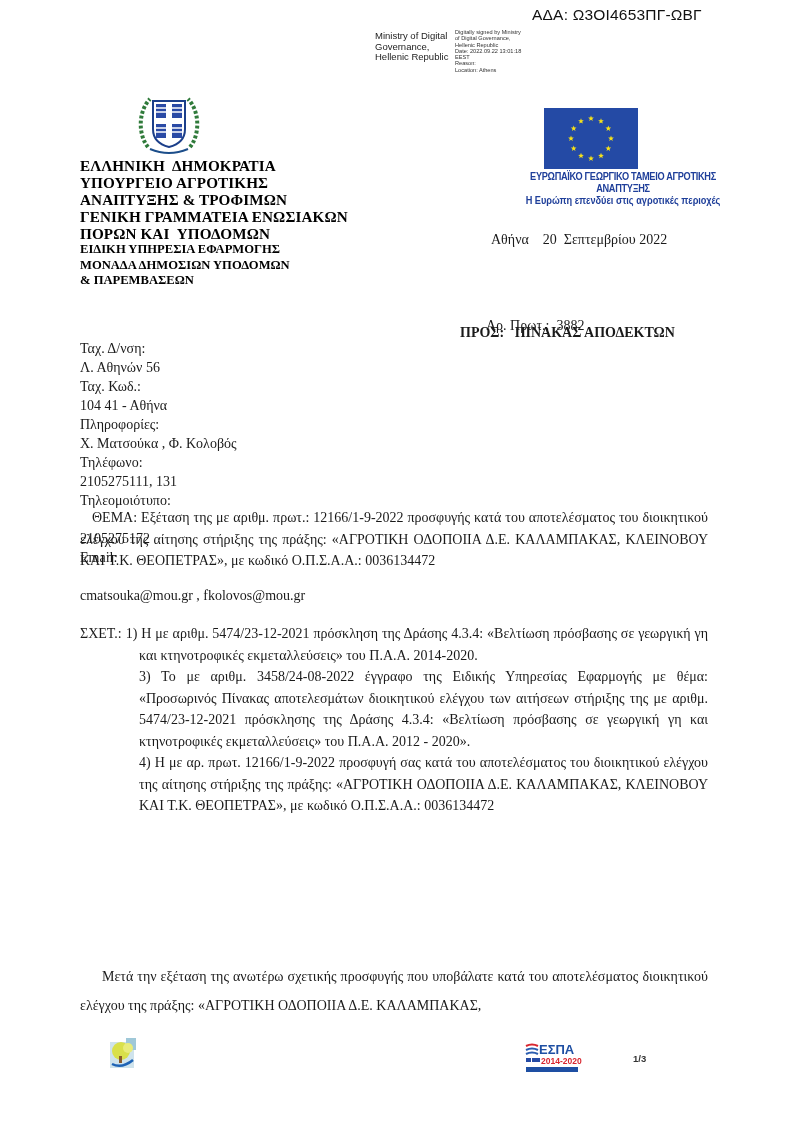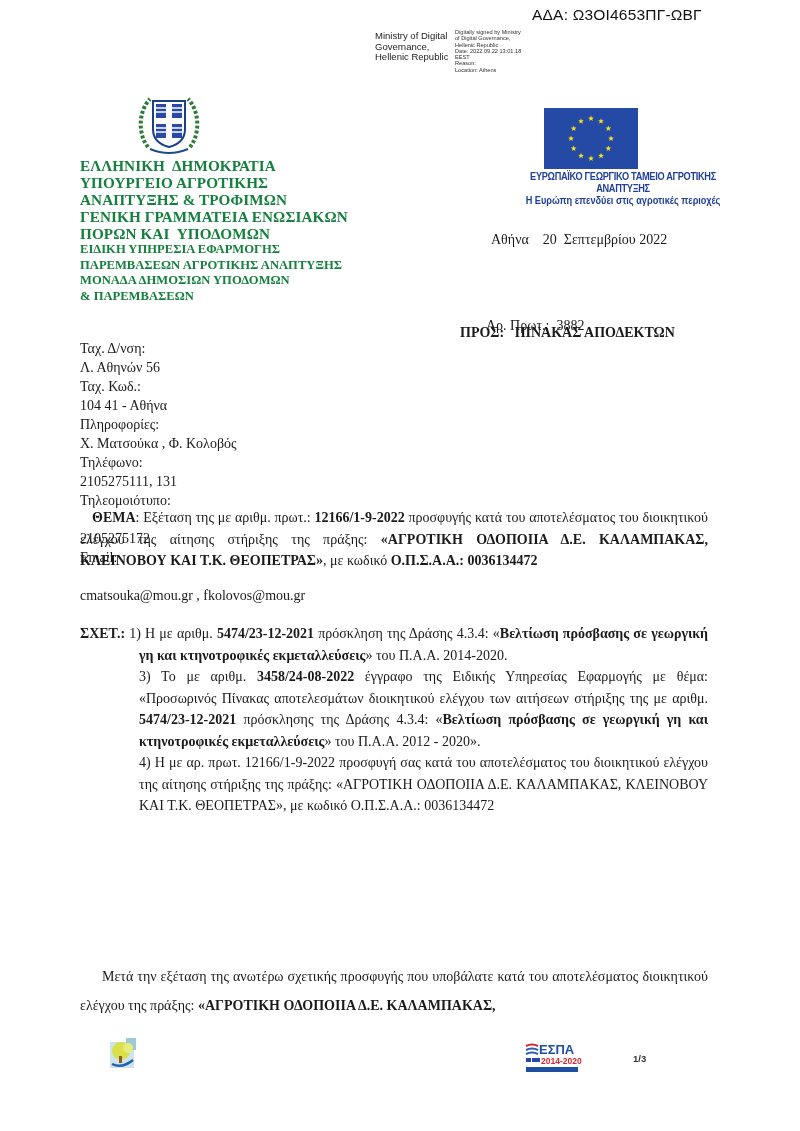--- a/index.html
+++ b/index.html
@@ -3,21 +3,21 @@
 <meta charset="utf-8">
 <style>
   html, body { margin:0; padding:0; background:#ffffff; }
   body { width:800px; height:1131px; position:relative; overflow:hidden;
          font-family:"Liberation Serif", serif; color:#1a1a1a; }
   .abs { position:absolute; }
   .ada { left:532px; top:6px; font-family:"Liberation Sans", sans-serif; font-size:15.5px; color:#111; letter-spacing:0.2px; }
   .sig-name { left:375px; top:31px; font-family:"Liberation Sans", sans-serif; font-size:9.5px; line-height:10.5px; color:#222; }
   .sig-details { left:455px; top:29px; font-family:"Liberation Sans", sans-serif; font-size:5.6px; line-height:6.3px; color:#333; }
   .emblem { left:136px; top:89px; width:66px; height:68px; }
-  .hdr { left:80px; top:157px; font-weight:bold; color:#15803d; }
+  .hdr { left:80px; top:157px; font-weight:bold; color:#000000; }
   .hdr .big { font-size:15.2px; line-height:17px; letter-spacing:0.1px; }
   .hdr .small { font-size:12.6px; line-height:15.5px; }
   .eu-flag { left:544px; top:108px; width:94px; height:61px; background:#244aa5; }
   .eu-text { left:508px; top:172px; width:230px; text-align:center; color:#1f3f9a; font-family:"Liberation Sans", sans-serif; font-weight:bold; }
   .eu-text .l1 { font-size:9.2px; letter-spacing:-0.3px; transform:scaleY(1.25); }
   .eu-text .l2 { font-size:9.2px; margin-top:3px; transform:scaleY(1.25); }
   .place-date { left:491px; top:232px; font-size:14px; }
   .place-date .date { margin-left:14px;margin-top:22px; }
   .protocol { left:486px; top:270px; font-size:14px;margin-top:48px; }
   .recipients { left:460px; top:325px; font-size:14px; font-weight:bold; }
@@ -25,21 +25,21 @@
   .contact .row { display:flex; white-space:nowrap;flex-direction:column; }
   .contact .lbl { display:inline-block; width:108px; }
   .contact .lbl.auto { width:auto; }
   .para { left:80px; width:628px; font-size:14px; line-height:21.5px; text-align:justify; }
   .subject { top:507px; }
   .subject .lead { text-indent:12px; }
   .rel { top:623px; }
   .rel .item { margin-left:59px; }
   .body-text { top:962px; line-height:29px; }
   .body-text p { margin:0; text-indent:22px; }
-  b { font-weight:bold; }
+  b { font-weight:normal; }
   .leaf-logo { left:108px; top:1038px; width:30px; height:32px; }
   .espa { left:524px; top:1040px; width:60px; height:34px; }
   .page-no { left:633px; top:1053px; font-family:"Liberation Sans", sans-serif; font-size:9.5px; font-weight:bold; color:#333; }
 </style>
 </head>
 <body>
 
 <div class="abs ada">ΑΔΑ: Ω3ΟΙ4653ΠΓ-ΩΒΓ</div>
 
 <div class="abs sig-name">
@@ -80,21 +80,20 @@
   </g>
 </svg>
 
 <div class="abs hdr">
   <div class="big" style="white-space:pre">ΕΛΛΗΝΙΚΗ  ΔΗΜΟΚΡΑΤΙΑ</div>
   <div class="big">ΥΠΟΥΡΓΕΙΟ ΑΓΡΟΤΙΚΗΣ</div>
   <div class="big">ΑΝΑΠΤΥΞΗΣ &amp; ΤΡΟΦΙΜΩΝ</div>
   <div class="big">ΓΕΝΙΚΗ ΓΡΑΜΜΑΤΕΙΑ ΕΝΩΣΙΑΚΩΝ</div>
   <div class="big" style="white-space:pre">ΠΟΡΩΝ ΚΑΙ  ΥΠΟΔΟΜΩΝ</div>
   <div class="small">ΕΙΔΙΚΗ ΥΠΗΡΕΣΙΑ ΕΦΑΡΜΟΓΗΣ</div>
-  <div class="small">ΠΑΡΕΜΒΑΣΕΩΝ ΑΓΡΟΤΙΚΗΣ ΑΝΑΠΤΥΞΗΣ</div>
   <div class="small">ΜΟΝΑΔΑ ΔΗΜΟΣΙΩΝ ΥΠΟΔΟΜΩΝ</div>
   <div class="small">&amp; ΠΑΡΕΜΒΑΣΕΩΝ</div>
 </div>
 
 <svg class="abs eu-flag" viewBox="0 0 94 61" id="euflag">
   <rect width="94" height="61" fill="#244aa5"></rect>
 <polygon points="47.00,7.50 47.76,9.45 49.85,9.57 48.24,10.90 48.76,12.93 47.00,11.80 45.24,12.93 45.76,10.90 44.15,9.57 46.24,9.45" fill="#f5e11a"></polygon>
     <polygon points="57.00,10.18 57.76,12.13 59.85,12.25 58.24,13.58 58.76,15.61 57.00,14.48 55.24,15.61 55.76,13.58 54.15,12.25 56.24,12.13" fill="#f5e11a"></polygon>
     <polygon points="64.32,17.50 65.08,19.45 67.17,19.57 65.56,20.90 66.08,22.93 64.32,21.80 62.56,22.93 63.08,20.90 61.47,19.57 63.56,19.45" fill="#f5e11a"></polygon>
     <polygon points="67.00,27.50 67.76,29.45 69.85,29.57 68.24,30.90 68.76,32.93 67.00,31.80 65.24,32.93 65.76,30.90 64.15,29.57 66.24,29.45" fill="#f5e11a"></polygon>

